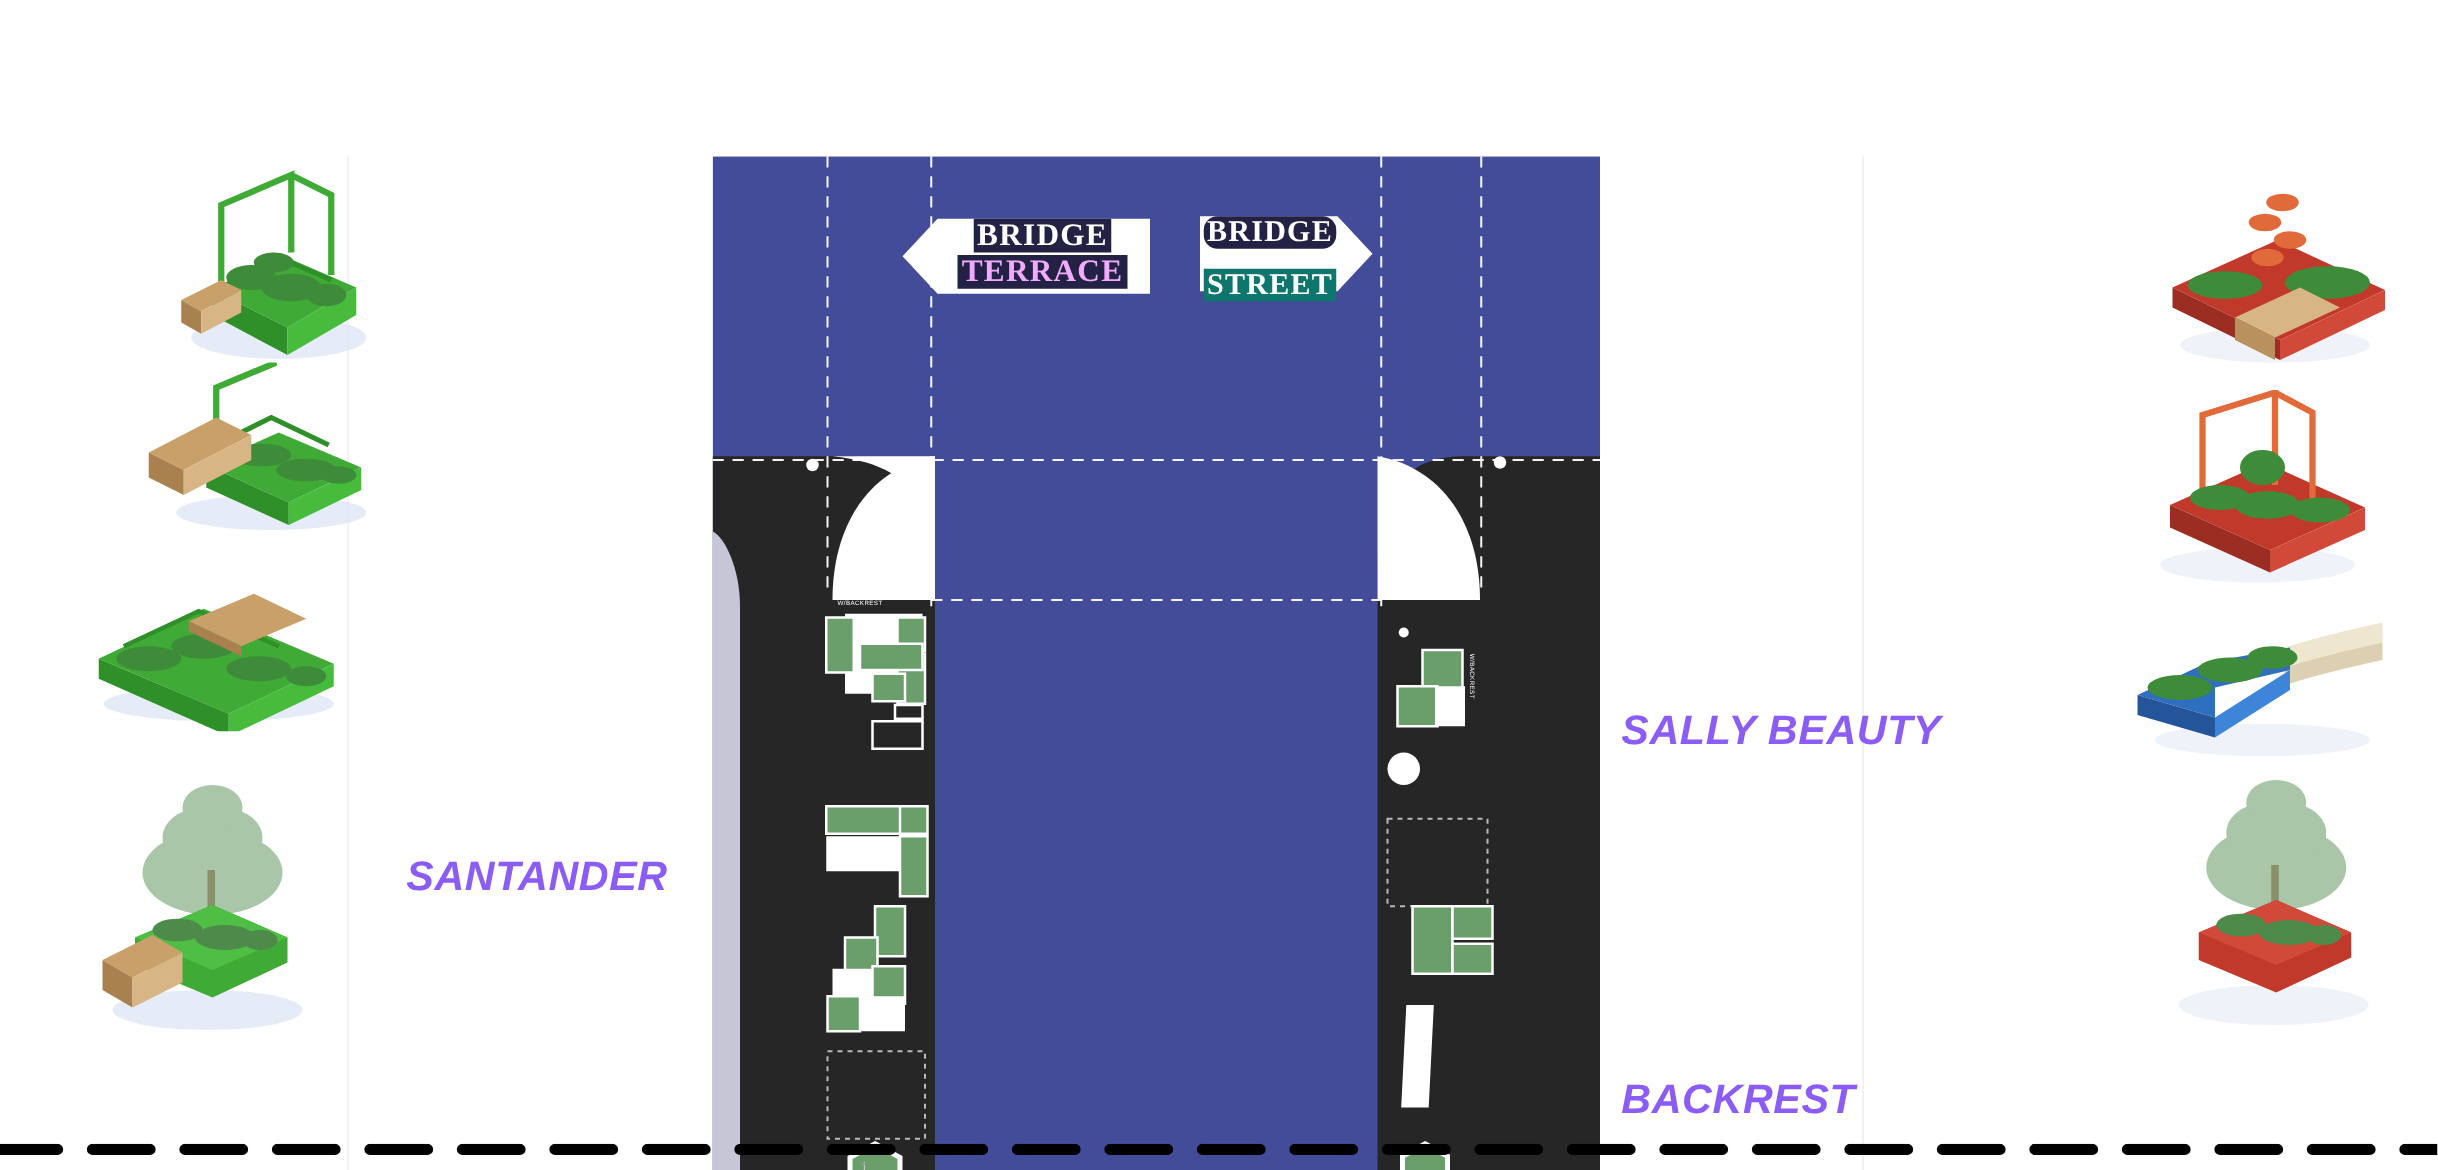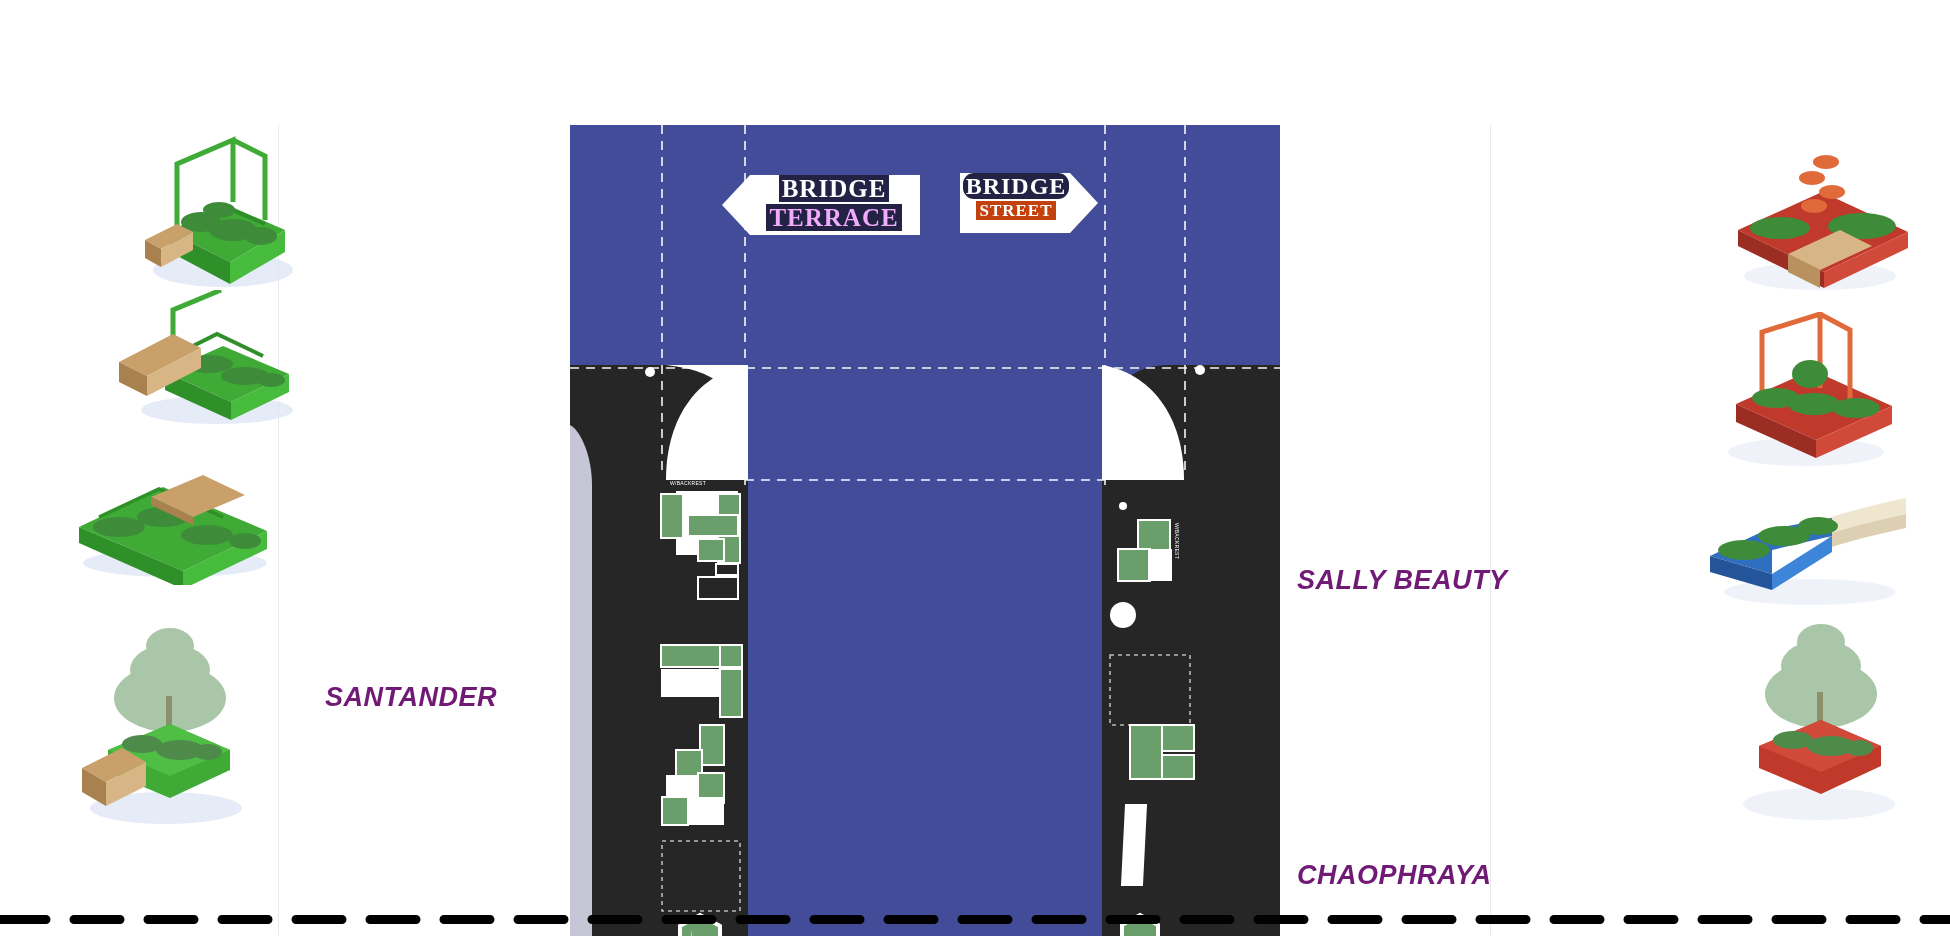--- a/index.html
+++ b/index.html
@@ -16,25 +16,25 @@
     position: absolute;
     left: 570px; top: 125px;
     width: 710px; height: 811px;
     overflow: hidden;
   }
   .plan-svg { position: absolute; left: 0; top: 0; }
 
   
   .brand-label {
     position: absolute;
-    color: #701a75;
+    color: #8b5cf6;
     font-family: "Liberation Sans", sans-serif;
     font-weight: bold;
     font-style: italic;
-    font-size: 27px;
+    font-size: 33px;
     letter-spacing: 0.5px;
     white-space: nowrap;
   }
   #label-chaophraya { left: 325px; top: 682px; }
   #label-sally      { left: 1297px; top: 565px; }
   #label-santander  { left: 1297px; top: 860px; }
 
   
   .guide-v {
     position: absolute;
@@ -185,37 +185,37 @@
                   display:inline-block; padding:1px 3px;">BRIDGE</div>
       <div style="font-size:25px; letter-spacing:1px; background:#232244; color:#f0abfc;
                   display:inline-block; padding:1px 3px; margin-top:2px;">TERRACE</div>
     </div>
 
     <div style="position:absolute; left:386px; top:48px; width:120px; text-align:center;
                 font-family:'Liberation Serif', serif; font-weight:bold; color:#232244;
                 line-height:1.0;">
       <div style="font-size:24px; letter-spacing:1px; background:#232244; color:#fff;
                   display:inline-block; padding:1px 3px;border-radius:11px;">BRIDGE</div>
-      <div style="font-size:17px; letter-spacing:1px; background:#c2410c; color:#fff;
-                  display:inline-block; padding:1px 3px; margin-top:2px;">STREET</div>
+      <div style="font-size:24px; letter-spacing:1px; background:#0f766e; color:#fff;
+                  display:inline-block; padding:1px 3px; margin-top:16px;">STREET</div>
     </div>
 
     <div style="position:absolute; left:100px; top:355px; font-size:5px; color:#ffffff;
                 letter-spacing:0.3px; font-family:'Liberation Sans', sans-serif;">W/BACKREST</div>
     <div style="position:absolute; left:604px; top:398px; font-size:5px; color:#ffffff;
                 letter-spacing:0.3px; writing-mode:vertical-rl;
                 font-family:'Liberation Sans', sans-serif;">W/BACKREST</div>
 
     <div style="position:absolute; left:120px; top:803px; font-size:11px; color:#c9c9c9;
                 font-family:'Liberation Serif', serif;">i</div>
   </div>
 
   <div id="label-chaophraya" class="brand-label">SANTANDER</div>
   <div id="label-sally" class="brand-label">SALLY BEAUTY</div>
-  <div id="label-santander" class="brand-label">CHAOPHRAYA</div>
+  <div id="label-santander" class="brand-label">BACKREST</div>
 
   <div class="planter" style="left:115px; top:112px; width:200px; height:180px;">
     <svg viewBox="0 0 200 180">
       <ellipse cx="108" cy="158" rx="70" ry="17" fill="#dfe6f5" opacity="0.8"></ellipse>
       <path d="M55,120 L110,92 L170,118 L115,150 Z" fill="#3faa35"></path>
       <path d="M55,120 L55,140 L115,172 L115,150 Z" fill="#2f8f28"></path>
       <path d="M115,150 L115,172 L170,140 L170,118 Z" fill="#46bb3c"></path>
       <path d="M62,118 L108,94 L150,112" stroke="#2f8f28" stroke-width="4" fill="none"></path>
       <path d="M62,118 L62,52 L118,28 L118,90" stroke="#3faa35" stroke-width="5" fill="none"></path>
       <path d="M118,28 L150,44 L150,108" stroke="#3faa35" stroke-width="5" fill="none"></path>

